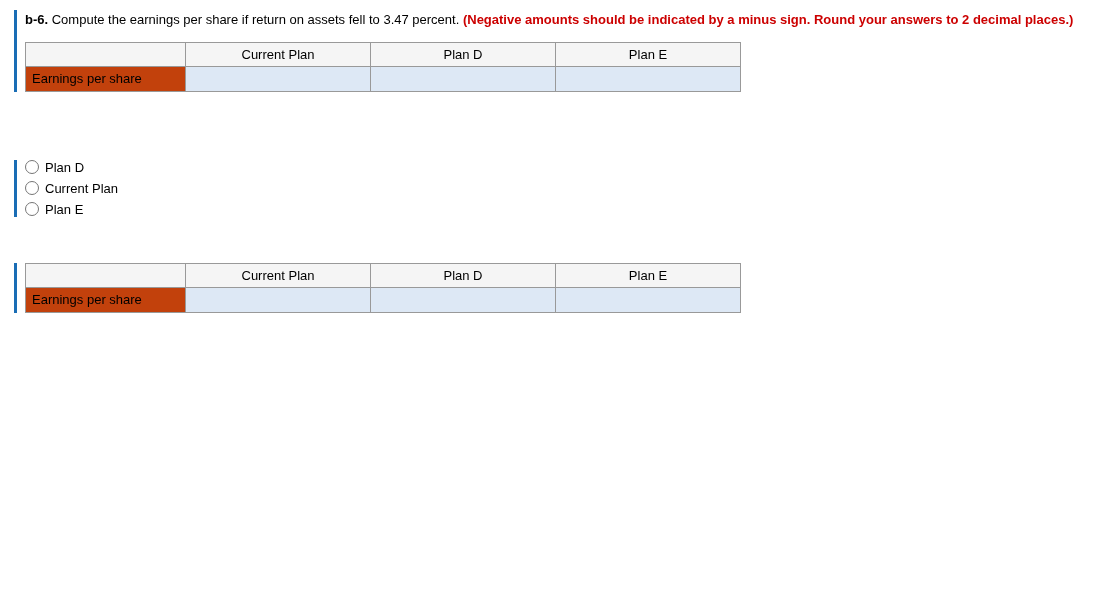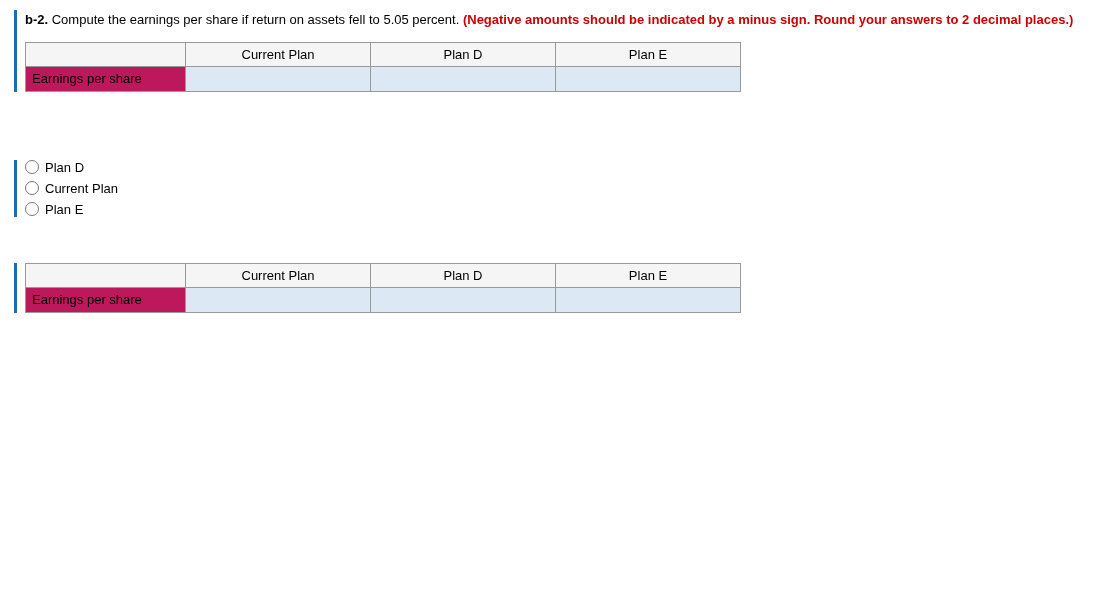--- a/index.html
+++ b/index.html
@@ -55,21 +55,21 @@
     }
 
     table td {
       border: 1px solid #999;
       padding: 3px 6px;
       min-width: 120px;
     }
 
     table td.label-cell {
       font-size: 13px;
-      background: #be185d;
+      background: #c2410c;
       min-width: 160px;
       border-right: 1px solid #999;
     }
 
     table td.input-cell {
       padding: 0;
       background: #fff;
     }
 
     table td.input-cell input {
@@ -116,22 +116,22 @@
 
     .spacer {
       height: 20px;
     }
   </style>
 </head>
 <body>
 
 <div class="section">
   <p class="instruction">
-    <span class="bold-label">b-2. </span>
-    <span>Compute the earnings per share if return on assets fell to 5.05 percent. </span>
+    <span class="bold-label">b-6. </span>
+    <span>Compute the earnings per share if return on assets fell to 3.47 percent. </span>
     <span class="red-text">(Negative amounts should be indicated by a minus sign. Round your answers to 2 decimal places.)</span>
   </p>
 
   <div class="table-container">
     <table>
       <thead>
         <tr>
           <th class="header-row-empty"></th>
           <th>Current Plan</th>
           <th>Plan D</th>

